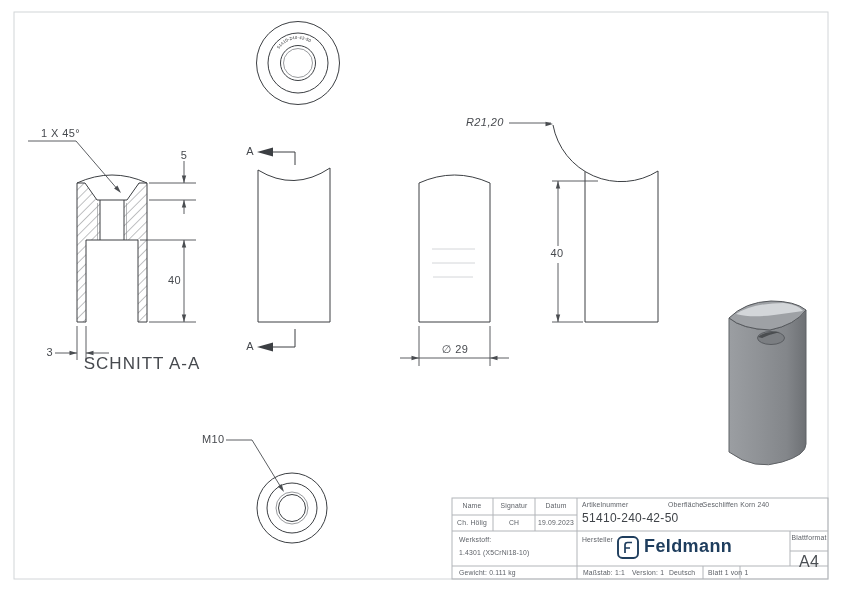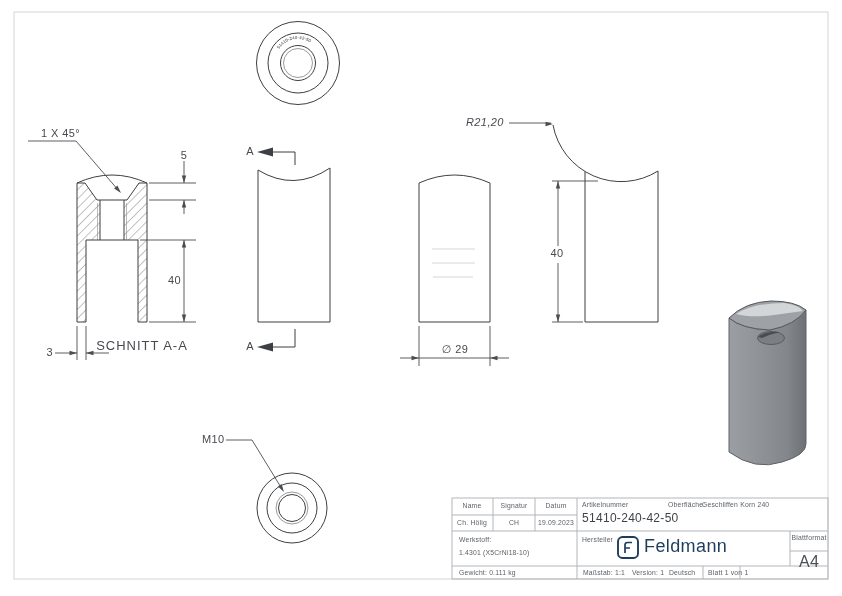--- a/index.html
+++ b/index.html
@@ -2,26 +2,26 @@
 <html><head>
 <meta charset="utf-8">
 <style>
   html,body{margin:0;padding:0;background:#fff;}
   #sheet{position:relative;width:842px;height:596px;background:#ffffff;overflow:hidden;
          font-family:"Liberation Sans",sans-serif;}
   svg{position:absolute;left:0;top:0;}
   .lbl{position:absolute;font-size:11px;color:#46494e;letter-spacing:.4px;white-space:nowrap;}
   .ctr{transform:translateX(-50%);}
   .ral{transform:translateX(-100%);}
-  .caption{font-size:13px;letter-spacing:1px;}
+  .caption{font-size:17px;letter-spacing:1px;margin-top:16px;}
   .tb{position:absolute;font-size:6.8px;color:#5d6167;white-space:nowrap;letter-spacing:.2px;}
   .tb.ctr{transform:translateX(-50%);}
   .artnum{font-size:12px;color:#3f4348;letter-spacing:.3px;}
   .a4{font-size:16px;color:#4a4e53;}
-  .brand{position:absolute;font-size:18px;font-weight:normal;color:#1e3d5d;letter-spacing:.4px;white-space:nowrap;}
+  .brand{position:absolute;font-size:18px;font-weight:bold;color:#1e3d5d;letter-spacing:.4px;white-space:nowrap;}
 </style>
 </head>
 <body>
 
 <div id="sheet">
 
 <svg width="842" height="596" viewBox="0 0 842 596">
   <defs>
     <pattern id="hatch" width="6.5" height="6.5" patternUnits="userSpaceOnUse" patternTransform="rotate(45)">
       <line x1="0" y1="0" x2="0" y2="6.5" stroke="#595c60" stroke-width="0.75"></line>

